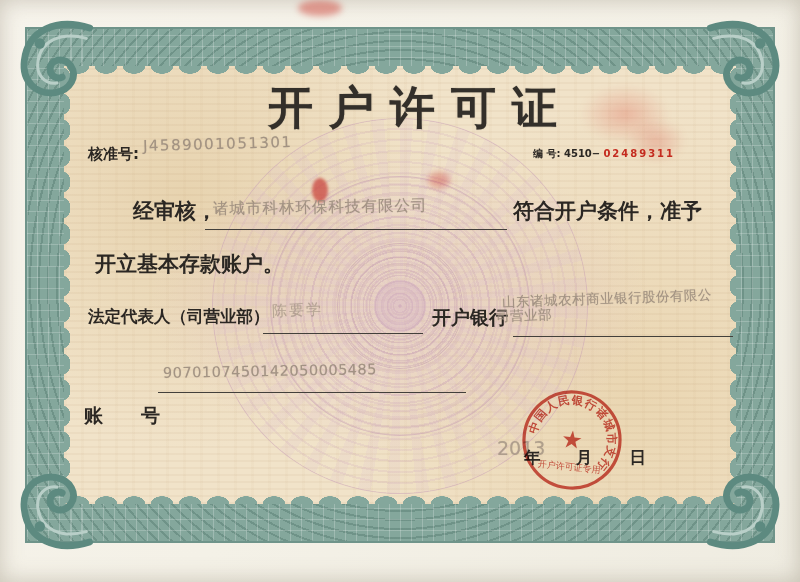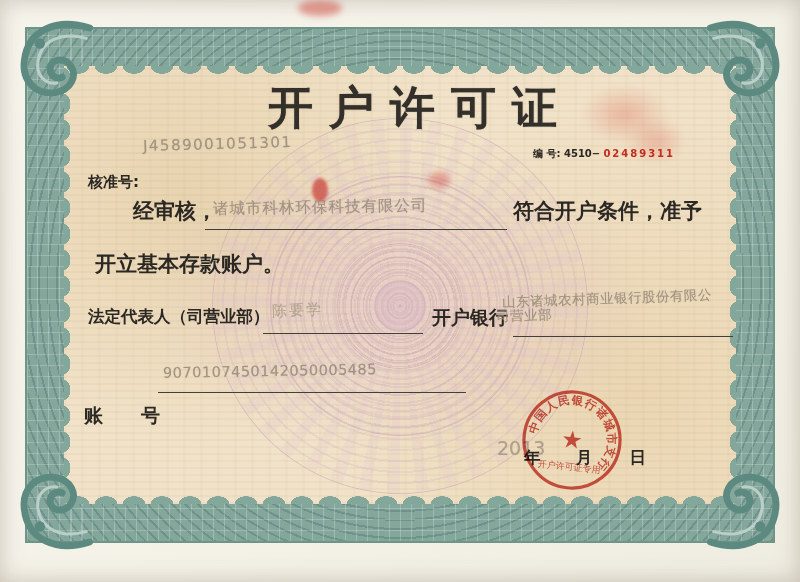--- a/index.html
+++ b/index.html
@@ -144,21 +144,21 @@
   </div>
 
   <div class="smudge" style="left:298px;top:0;width:44px;height:16px;background:rgba(205,55,45,.45);"></div>
   <div class="smudge" style="left:580px;top:84px;width:90px;height:60px;background:radial-gradient(rgba(215,70,55,.28),transparent 70%);"></div>
   <div class="smudge" style="left:626px;top:118px;width:60px;height:46px;background:radial-gradient(rgba(210,60,50,.25),transparent 70%);"></div>
   <div class="smudge" style="left:312px;top:178px;width:16px;height:24px;background:rgba(195,35,30,.6);filter:blur(1.5px);"></div>
   <div class="smudge" style="left:428px;top:172px;width:22px;height:16px;background:rgba(200,50,45,.35);"></div>
 
   <div class="abs title">开户许可证</div>
 
-  <div class="abs label" style="left:88px;top:145px;font-size:15px;margin-top:28px;">核准号:</div>
+  <div class="abs label" style="left:88px;top:145px;font-size:15px;">核准号:</div>
   <div class="abs faint" style="left:143px;top:135px;font-size:15px;letter-spacing:1.5px;transform:rotate(-1.5deg);">J4589001051301</div>
 
   <div class="abs" style="left:533px;top:147px;font-size:10px;">
     <span class="label">编 号: 4510−</span>
     <span class="serial-red">02489311</span>
   </div>
 
   <div class="abs label" style="left:133px;top:197px;font-size:21px;">经审核，</div>
   <div class="abs fill-line" style="left:205px;top:199px;width:302px;height:30px;"></div>
   <div class="abs faint" style="left:213px;top:197px;font-size:15.5px;letter-spacing:1px;transform:rotate(-1deg);">诸城市科林环保科技有限公司</div>

